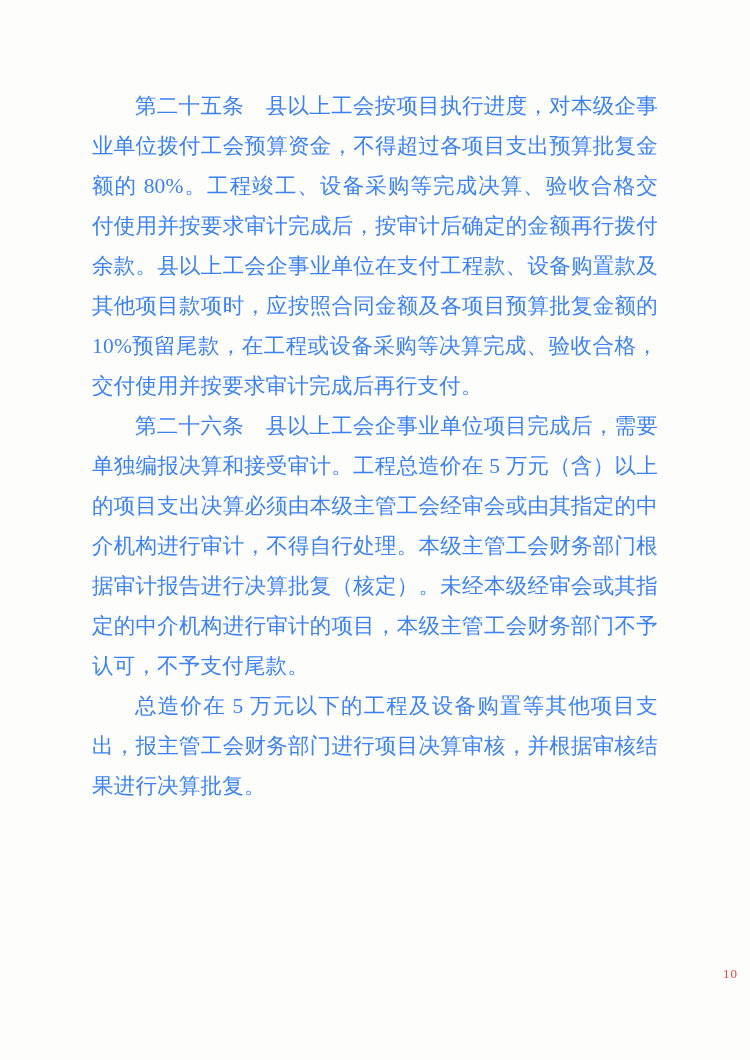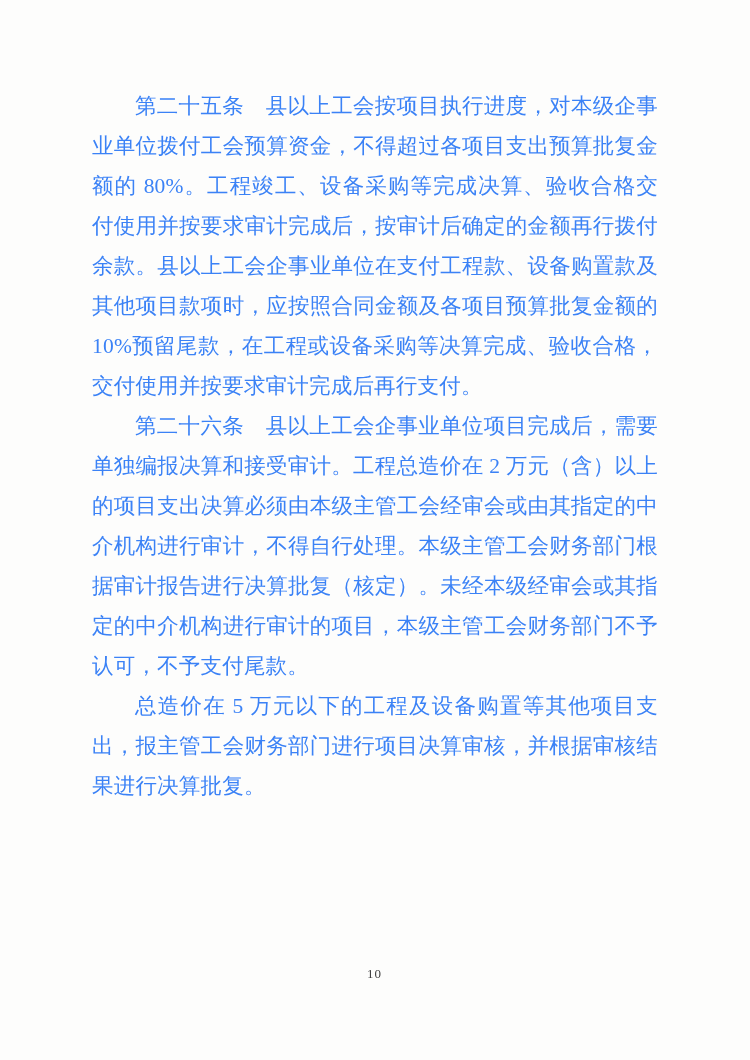--- a/index.html
+++ b/index.html
@@ -32,32 +32,32 @@
     letter-spacing: 0.2px;
   }
   .content p {
     margin: 0;
     padding: 0;
     text-indent: 2em;
   }
   .page-number {
     position: absolute;
     left: 0;
-    right: 1px;
+    right: 12px;
     top: 966px;
-    text-align: center;
+    text-align: right;
     font-size: 13px;
-    color: #404040;
+    color: #ef4444;
     letter-spacing: 1px;
     font-family: "Liberation Serif", "DejaVu Serif", serif;
   }
 </style>
 </head>
 <body>
 
 <div class="page">
   <div class="content">
     <p>第二十五条　县以上工会按项目执行进度，对本级企事业单位拨付工会预算资金，不得超过各项目支出预算批复金额的 80%。工程竣工、设备采购等完成决算、验收合格交付使用并按要求审计完成后，按审计后确定的金额再行拨付余款。县以上工会企事业单位在支付工程款、设备购置款及其他项目款项时，应按照合同金额及各项目预算批复金额的 10%预留尾款，在工程或设备采购等决算完成、验收合格，交付使用并按要求审计完成后再行支付。</p>
-    <p>第二十六条　县以上工会企事业单位项目完成后，需要单独编报决算和接受审计。工程总造价在 2 万元（含）以上的项目支出决算必须由本级主管工会经审会或由其指定的中介机构进行审计，不得自行处理。本级主管工会财务部门根据审计报告进行决算批复（核定）。未经本级经审会或其指定的中介机构进行审计的项目，本级主管工会财务部门不予认可，不予支付尾款。</p>
+    <p>第二十六条　县以上工会企事业单位项目完成后，需要单独编报决算和接受审计。工程总造价在 5 万元（含）以上的项目支出决算必须由本级主管工会经审会或由其指定的中介机构进行审计，不得自行处理。本级主管工会财务部门根据审计报告进行决算批复（核定）。未经本级经审会或其指定的中介机构进行审计的项目，本级主管工会财务部门不予认可，不予支付尾款。</p>
     <p>总造价在 5 万元以下的工程及设备购置等其他项目支出，报主管工会财务部门进行项目决算审核，并根据审核结果进行决算批复。</p>
   </div>
   <div class="page-number">10</div>
 </div>
 
 </body></html>

